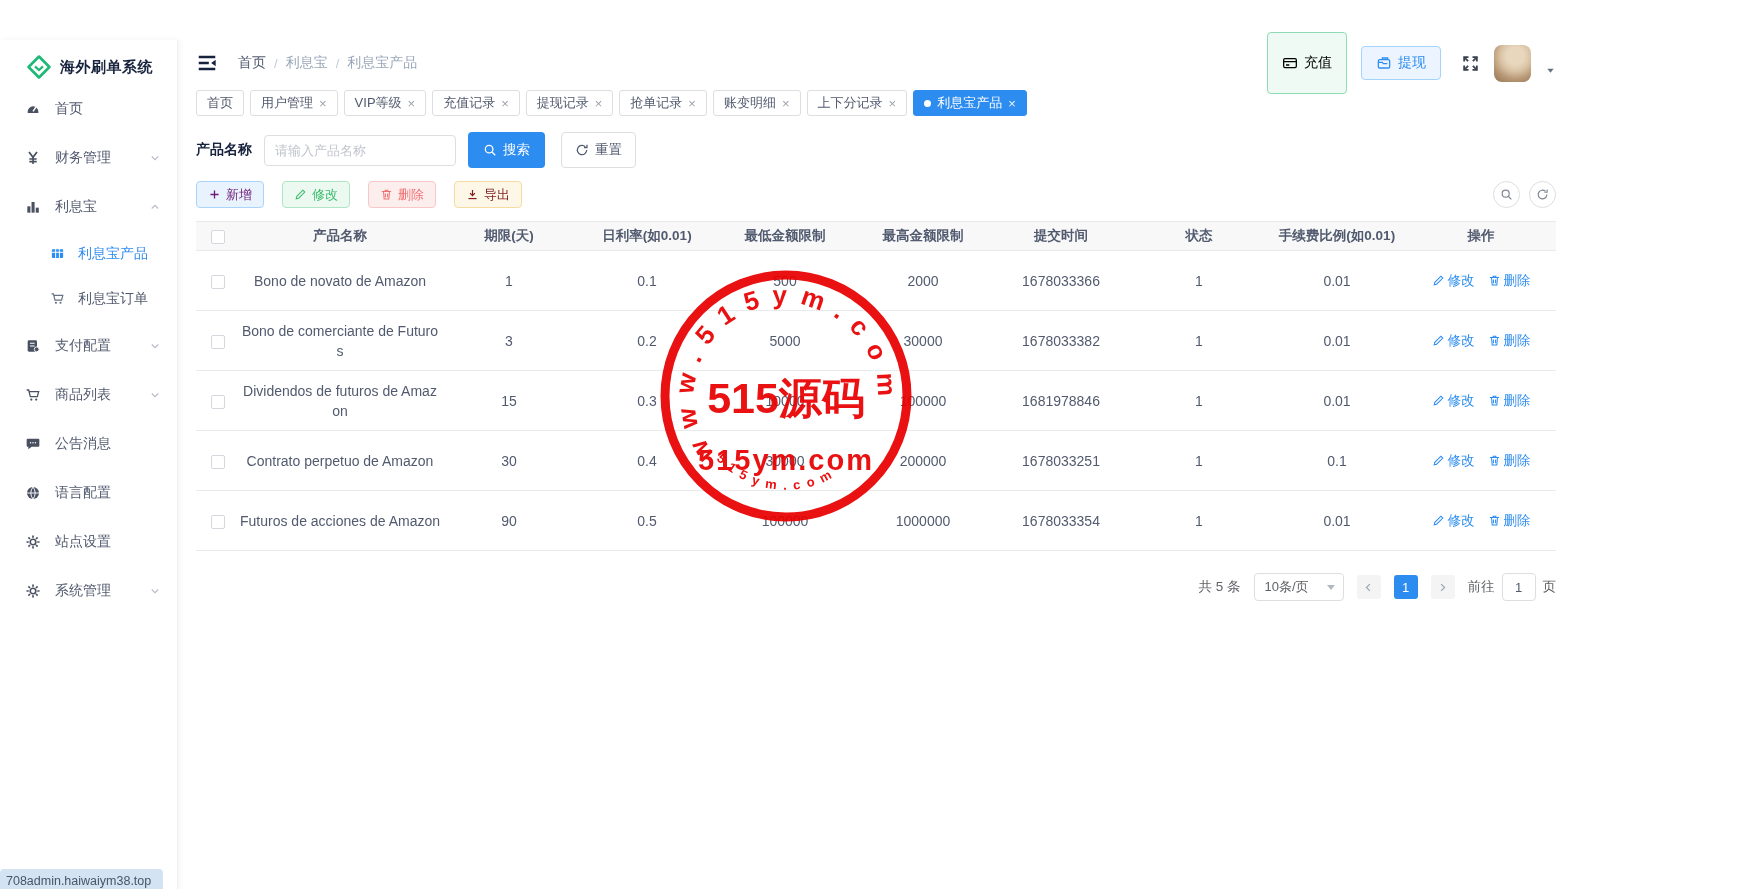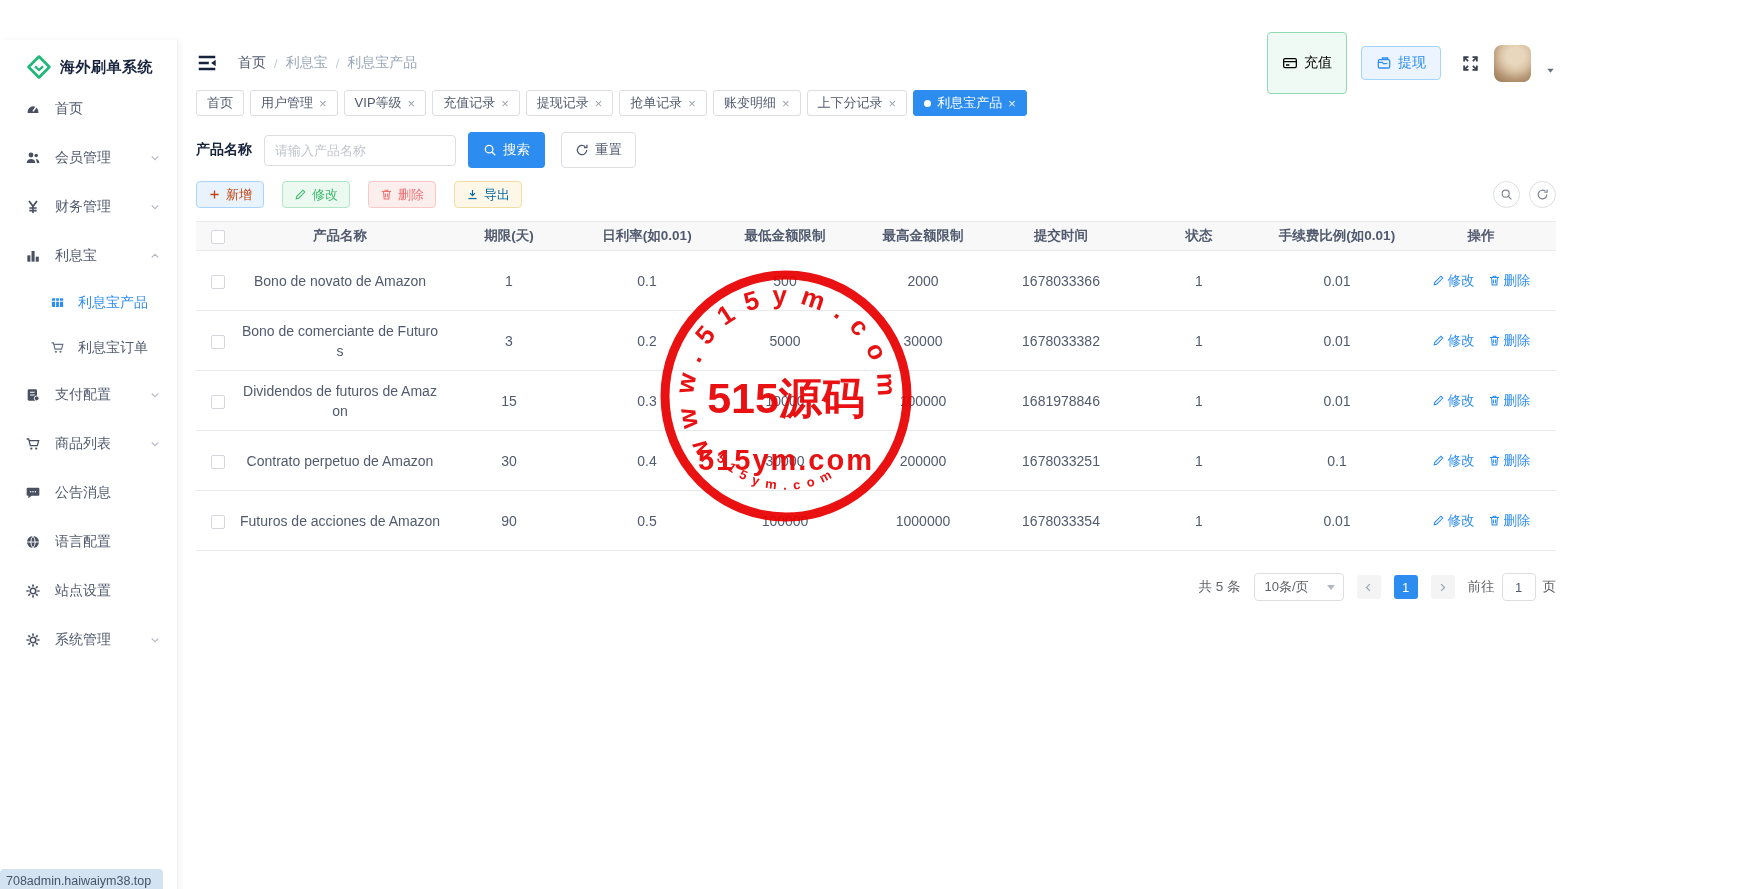--- a/index.html
+++ b/index.html
@@ -64,24 +64,24 @@
   .search-input::placeholder { color:#c0c4cc; }
   .btn-search { background:#2d8cf0; color:#fff; padding:8px 14px; margin-left:12px; font-size:13.5px; }
   .btn-reset { border-color:#dcdee2; color:#515a6e; padding:8px 13px; margin-left:16px; font-size:13.5px; }
   .btn .mini-ic { width:14px; height:14px; }
 
   
   .tool-row { display:flex; align-items:center; margin-top:15px; height:27px; }
   .tbtn { display:inline-flex; align-items:center; gap:5px; height:27px; padding:0 11px;
     border-radius:4px; border:1px solid; font-size:13px; cursor:pointer; margin-right:18px; }
   .tbtn .mini-ic { width:13px; height:13px; }
-  .tbtn-add { color:#c2410c; border-color:#a9d4fb; background:#e8f3fe;align-items:center; }
+  .tbtn-add { color:#701a75; border-color:#a9d4fb; background:#e8f3fe;align-items:center; }
   .tbtn-edit { color:#3cb96e; border-color:#b0e6c6; background:#ebf9f0; }
   .tbtn-del { color:#f07070; border-color:#f8c7c7; background:#fdeeee; }
-  .tbtn-exp { color:#0369a1; border-color:#f6dba2; background:#fdf7e7; }
+  .tbtn-exp { color:#7f1d1d; border-color:#f6dba2; background:#fdf7e7; }
   .round-btns { margin-left:auto; display:flex; gap:9px; }
   .rbtn { width:27px; height:27px; border-radius:50%; border:1px solid #dcdee2; background:#fff;
     display:flex; align-items:center; justify-content:center; color:#808695; cursor:pointer; }
   .rbtn svg { width:13px; height:13px; }
 
   
   .tablebox { margin-top:13px; font-size:14px; }
   .grid-row { display:grid; grid-template-columns:44px 200px 1fr 1fr 1fr 1fr 1fr 1fr 1fr 150px;
     align-items:center; }
   .thead { background:#f8f8f9; border-top:1px solid #e8eaec; border-bottom:1px solid #e8eaec;
@@ -244,29 +244,20 @@
       </svg>
       <span class="logo-title">海外刷单系统</span>
     </div>
 
     <nav class="menu">
       <div class="mi">
         <svg class="ic">
             <use href="#i-gauge"></use>
           </svg>
         <span>首页</span>
-      </div>
-      <div class="mi">
-        <svg class="ic">
-            <use href="#i-users"></use>
-          </svg>
-        <span>会员管理</span>
-        <svg class="chev">
-            <use href="#i-chev-down"></use>
-          </svg>
       </div>
       <div class="mi">
         <svg class="ic">
             <use href="#i-yen"></use>
           </svg>
         <span>财务管理</span>
         <svg class="chev">
             <use href="#i-chev-down"></use>
           </svg>
       </div>

